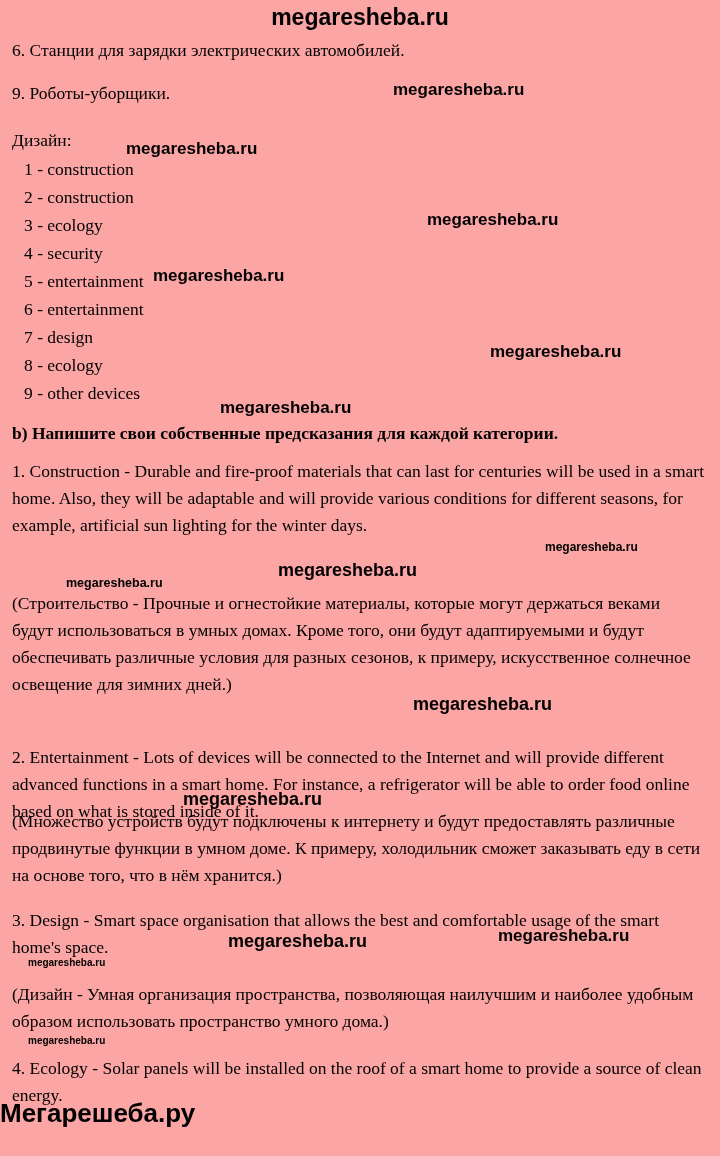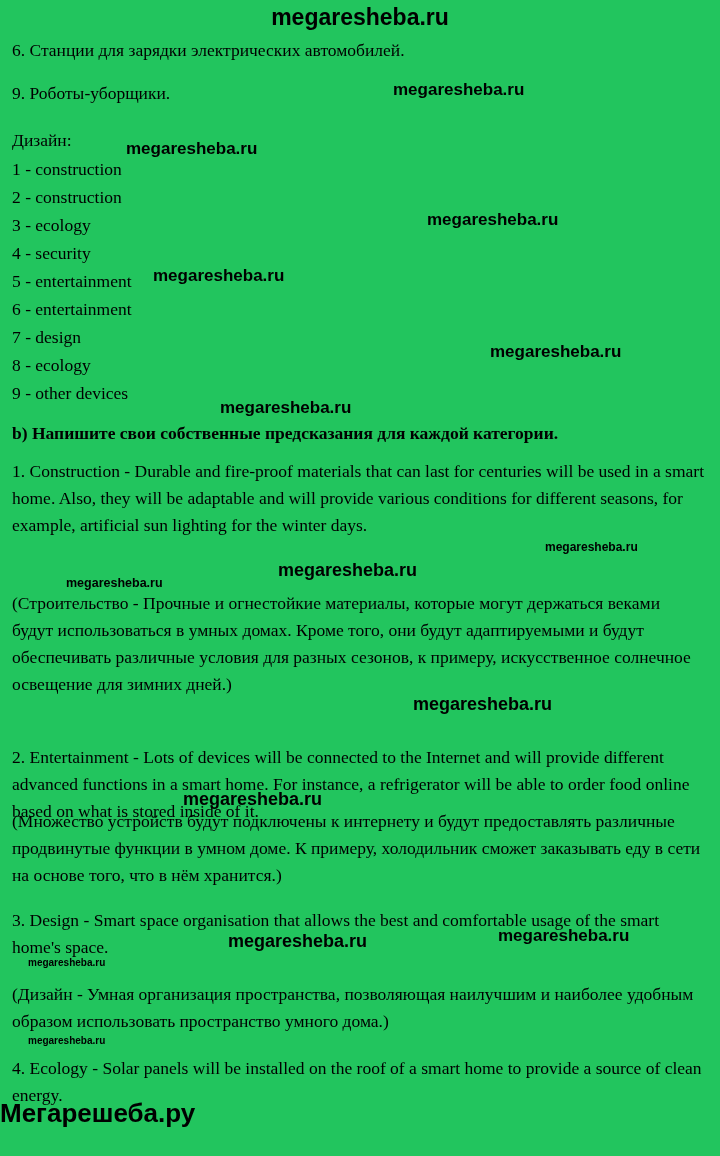--- a/index.html
+++ b/index.html
@@ -2,21 +2,21 @@
 <html><head>
 <meta charset="utf-8">
 <style>
   * { margin:0; padding:0; box-sizing:border-box; }
   html,body { background:#ffffff; }
   .page {
     position:relative;
     width:720px;
     height:1156px;
     margin:0 auto;
-    background:#22c55e;
+    background:#fca5a5;
     color:#000000;
     font-family:"Liberation Serif", serif;
     font-size:17.5px;
     overflow:hidden;
   }
   .block {
     position:absolute;
     left:12px;
     right:16px;
     line-height:27px;
@@ -44,21 +44,21 @@
   .wm-k     { top:789px; left:183px; font-size:18px; }
   .wm-l     { top:931px; left:228px; font-size:18px; }
   .wm-m     { top:926px; left:498px; font-size:17px; }
   .wm-n     { top:957px; left:28px;  font-size:10px; }
   .wm-o     { top:1035px; left:28px; font-size:10px; }
   .wm-footer{ top:1098px; left:0; right:0; font-size:26px; }
 
   .pos-item8   { top:37px; }
   .pos-item9   { top:80px; }
   .pos-answers-label { top:127px; }
-  .pos-answers { top:155px; }
+  .pos-answers { top:155px;margin-left:12px; }
   .pos-heading { top:420px; }
   .pos-p1en    { top:458px; }
   .pos-p1ru    { top:590px; }
   .pos-p2en    { top:744px; }
   .pos-p2ru    { top:808px; }
   .pos-p3en    { top:907px; }
   .pos-p3ru    { top:981px; }
   .pos-p4en    { top:1055px; }
 </style>
 </head>

